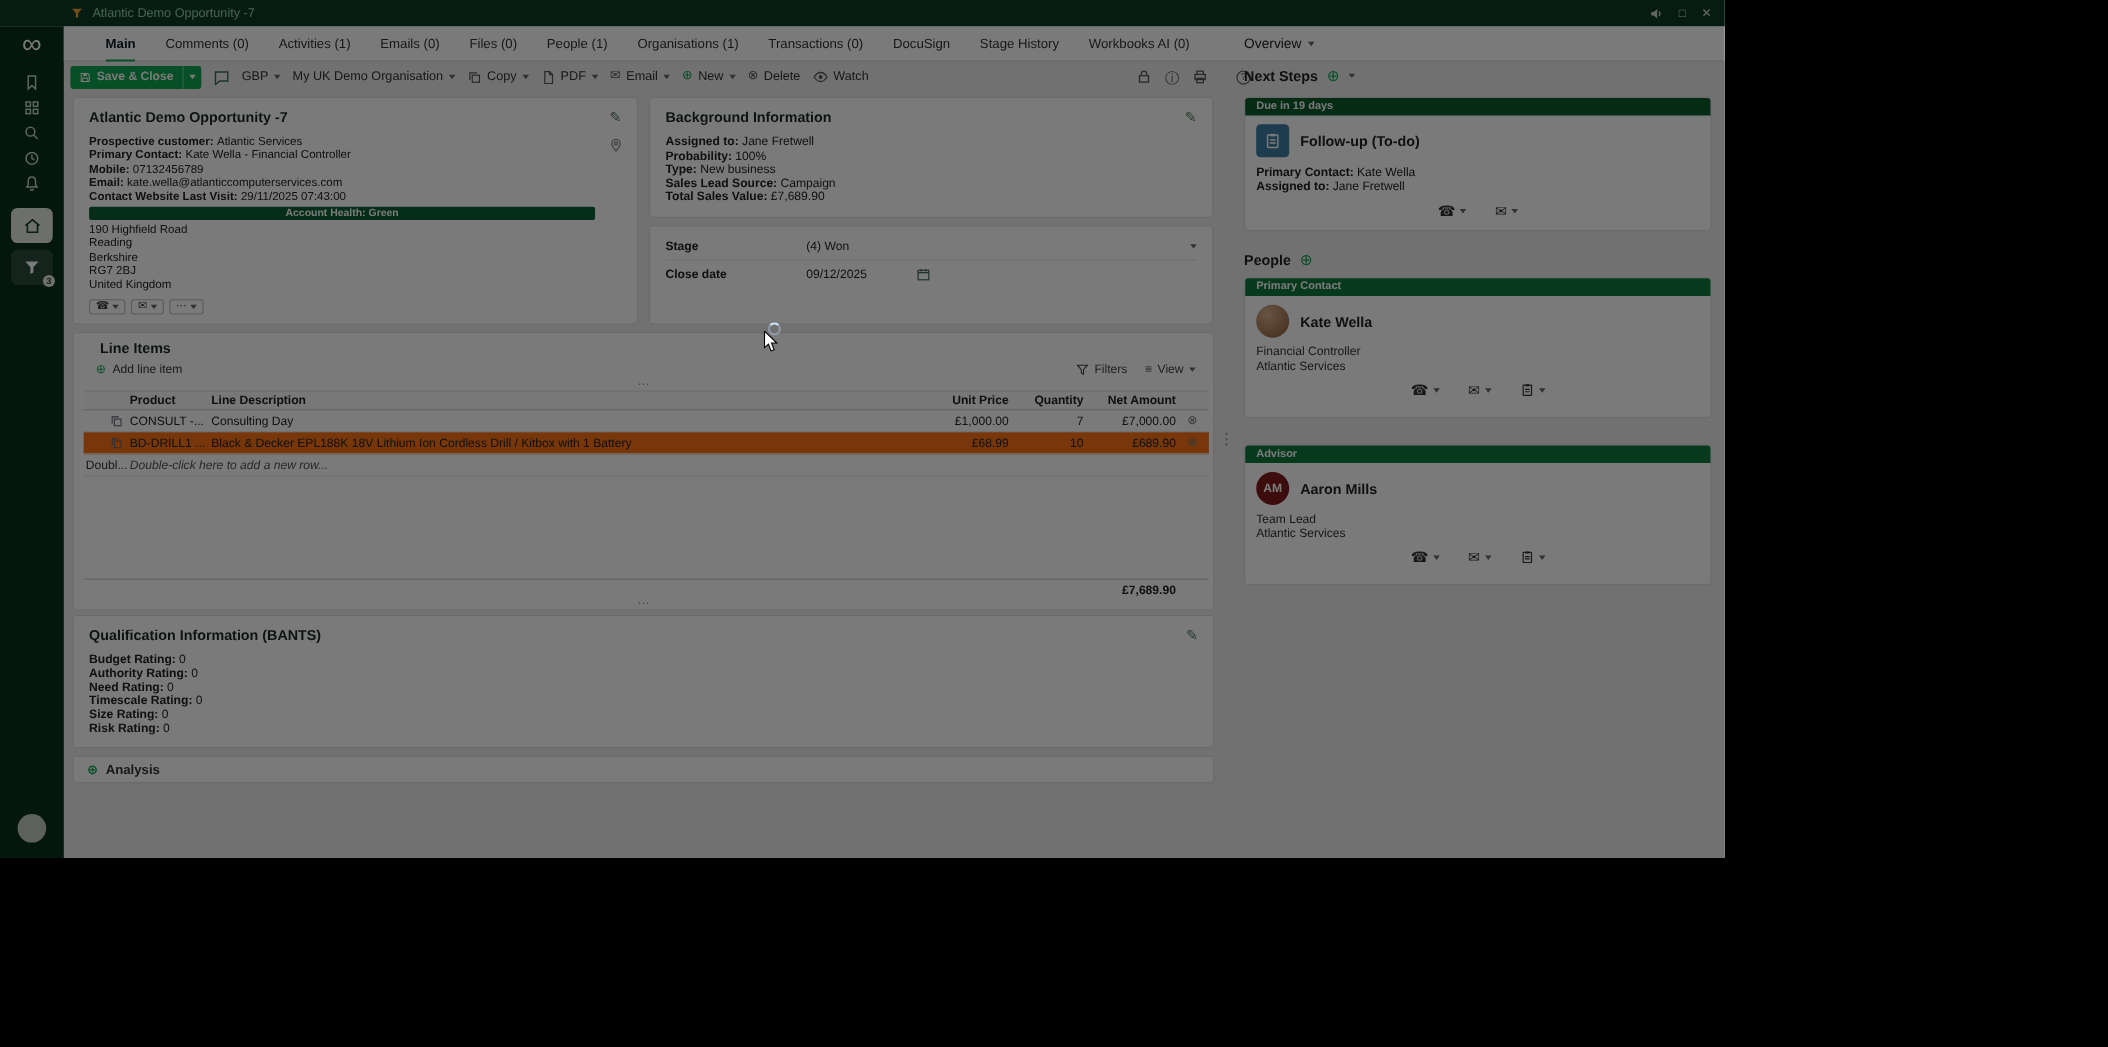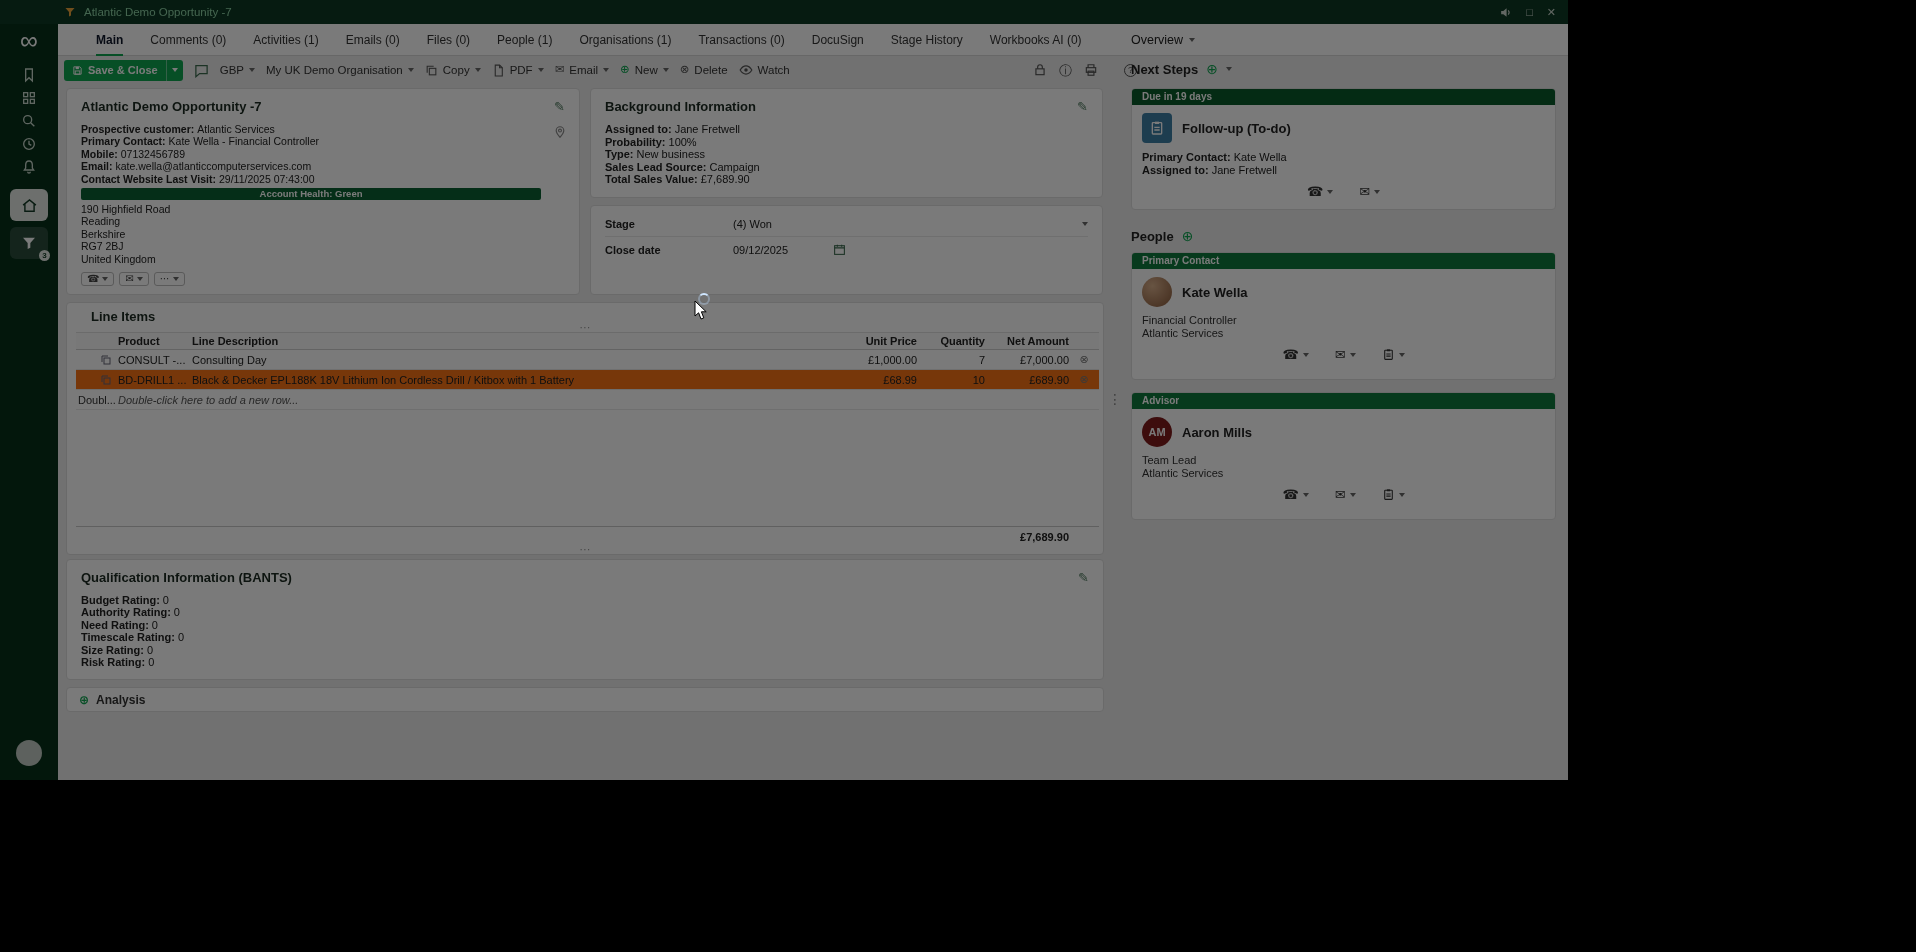--- a/index.html
+++ b/index.html
@@ -120,21 +120,21 @@
   .banner.role{background:#0f7a3d;}
   .cbody{padding:8px 10px;}
   .hrow{display:flex;align-items:center;}
   .task-tile{width:30px;height:30px;border-radius:4px;background:#3e7fa6;color:#fff;display:flex;align-items:center;justify-content:center;}
   .tname{margin-left:10px;font-size:13px;font-weight:bold;color:#222;}
   .cfields{margin-top:8px;font-size:11px;line-height:13px;color:#222;}
   .icorow{margin-top:8px;display:flex;justify-content:center;gap:26px;color:#333;font-size:13px;align-items:center;}
   .ibtn{display:flex;align-items:center;gap:4px;cursor:pointer;}
   .people-header{margin-top:18px;height:16px;display:flex;align-items:center;gap:8px;font-size:13px;color:#222;}
   .person-card.first{margin-top:8px;height:128px;}
-  .person-card.second{margin-top:12px;height:128px;}
+  .person-card.second{margin-top:24px;height:128px;}
   .pav{width:30px;height:30px;border-radius:50%;display:flex;align-items:center;justify-content:center;color:#fff;font-size:11px;font-weight:bold;}
   .pav.photo{background:radial-gradient(circle at 35% 30%,#d9b08c,#8a5a3b);}
   .pav.init{background:#7f1d1d;}
   .prole{margin-top:7px;font-size:11px;color:#333;line-height:13px;}
 
   
   .dim{position:absolute;inset:0;background:rgba(0,0,0,.52);z-index:40;}
   .spinner{position:absolute;left:698px;top:293px;width:12px;height:12px;border:2px solid rgba(190,220,255,.35);border-top-color:#cfe6ff;border-radius:50%;animation:spin .9s linear infinite;}
   @keyframes spin{to{transform:rotate(360deg);}}
   .cursor{position:absolute;left:694px;top:301px;}
@@ -433,20 +433,39 @@
                 <use href="#i-calendar"></use>
               </svg>
             <span class="sp"></span>
           </div>
         </div>
       </div>
     </div>
 
     <div class="card li-card">
       <div class="li-head">Line Items</div>
+      <div class="li-actions">
+        <span class="aleft">
+          <span class="g g-plus"></span>
+          <span>Add line item</span>
+        </span>
+        <span class="right">
+          <span class="rbtn">
+            <svg class="ic" width="12" height="12">
+                <use href="#i-funnel-o"></use>
+              </svg>
+            <span>Filters</span>
+          </span>
+          <span class="rbtn">
+            <span class="g g-menu"></span>
+            <span>View</span>
+            <span class="chev"></span>
+          </span>
+        </span>
+      </div>
       <div class="handle g g-hdots"></div>
       <div class="tbl" style="flex:1;display:flex;flex-direction:column;">
         <div class="trow thead">
           <span class="c0"></span>
           <span class="c1">Product</span>
           <span class="c2">Line Description</span>
           <span class="c3">Unit Price</span>
           <span class="c4">Quantity</span>
           <span class="c5">Net Amount</span>
           <span class="c6"></span>

